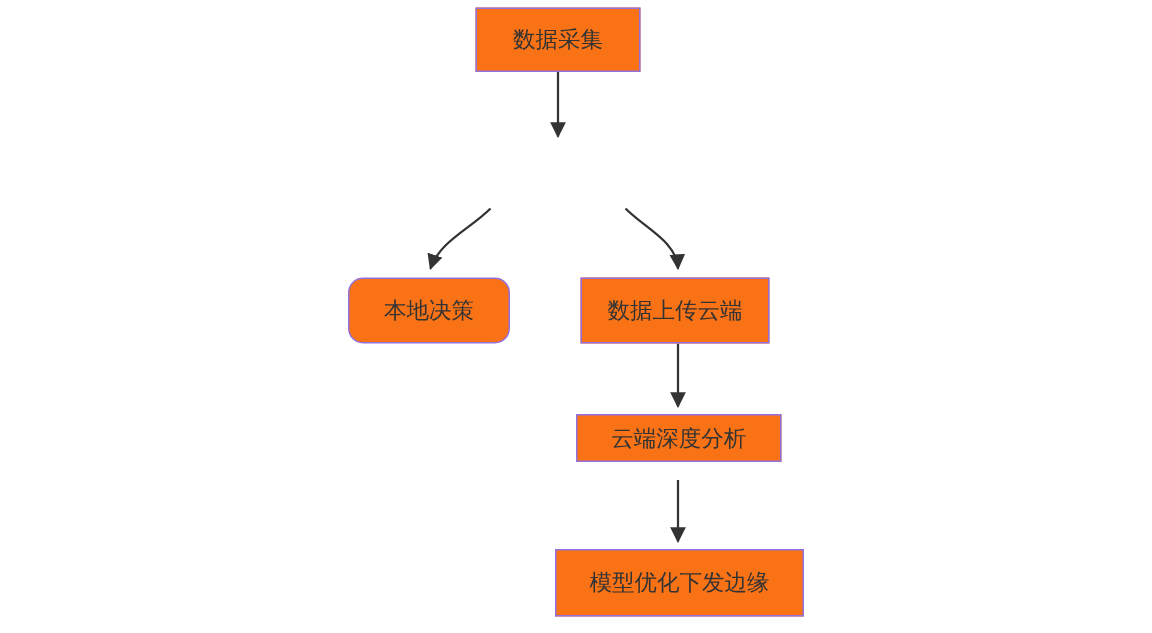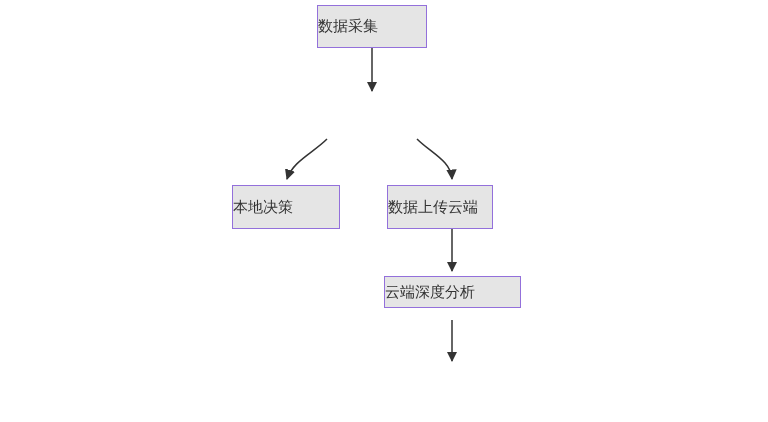--- a/index.html
+++ b/index.html
@@ -24,38 +24,38 @@
     pointer-events: none;
   }
   .edge {
     fill: none;
     stroke: #333333;
     stroke-width: 1.5px;
   }
   .node {
     position: absolute;
     box-sizing: border-box;
-    background: #e5e5e5;
+    background: #f97316;
     border: 1px solid #9370DB;
     color: #333333;
     font-size: 15px;
     line-height: 1;
     display: flex;
     align-items: center;
-    justify-content: flex-start;
+    justify-content: center;
     text-align: center;
     white-space: nowrap;
     cursor: default;
   }
   .node span { display: inline-block; }
 
   .node-a { left: 317px; top: 5px;   width: 110px; height: 43px; }
   .node-b { left: 295px; top: 95px;  width: 154px; height: 44px; }
-  .node-c { left: 232px; top: 185px; width: 108px; height: 44px; }
-  .node-d { left: 387px; top: 185px; width: 106px; height: 44px; }
+  .node-c { left: 232px; top: 185px; width: 108px; height: 44px; border-radius: 10px; }
+  .node-d { left: 387px; top: 185px; width: 126px; height: 44px; }
   .node-e { left: 384px; top: 276px; width: 137px; height: 32px; }
   .node-f { left: 370px; top: 366px; width: 166px; height: 45px; }
 </style>
 </head>
 <body>
 
 <div class="canvas">
 
   <svg class="edges-layer" viewBox="0 0 768 422" xmlns="http://www.w3.org/2000/svg">
     <defs>
@@ -80,14 +80,17 @@
   </div>
 
   <div class="node node-d">
     <span>数据上传云端</span>
   </div>
 
   <div class="node node-e">
     <span>云端深度分析</span>
   </div>
 
+  <div class="node node-f">
+    <span>模型优化下发边缘</span>
+  </div>
 
 </div>
 
 </body></html>

